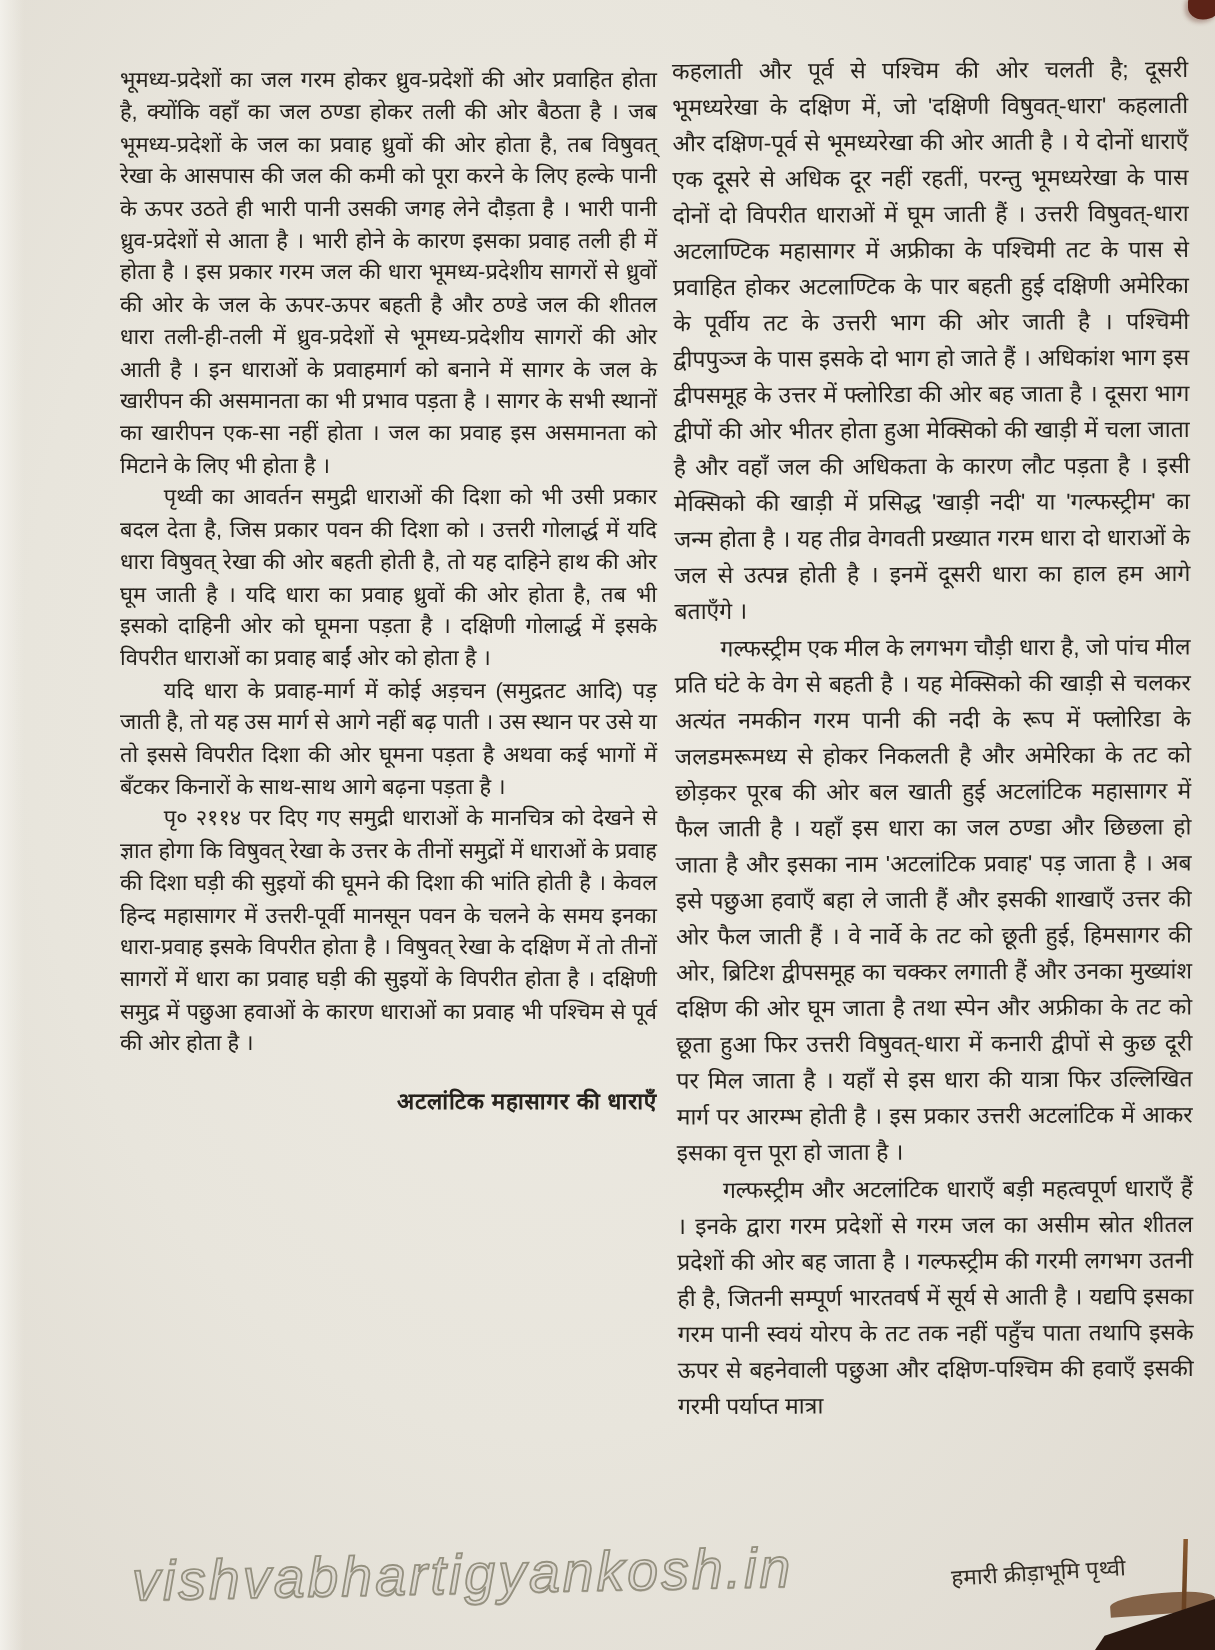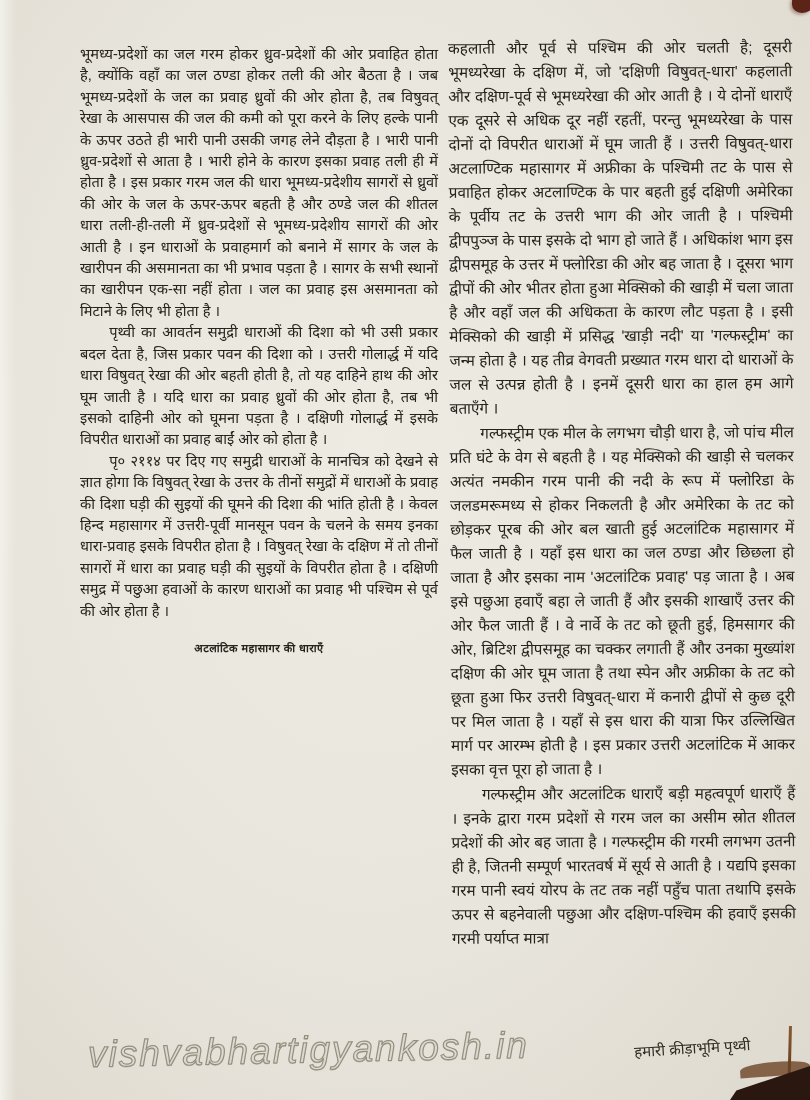--- a/index.html
+++ b/index.html
@@ -21,21 +21,21 @@
     font-size:14.6px; line-height:21.4px;
   }
   .col-left p + p { }
   .col-right {
     left:450px; top:36px; width:344px;
     font-size:15.3px; line-height:24px;
     transform: rotate(-0.25deg);
   }
   .col-right p + p { margin-top:1px; }
   .section-heading {
-    text-align:center; font-weight:bold; font-size:11px;
+    text-align:right; font-weight:bold; font-size:15px;
     margin:16px 0 10px 0; letter-spacing:0.5px;
   }
   .page-number {
     position:absolute; left:82px; top:1104px;
     font-size:17px; letter-spacing:2px; color:#2b2620;
   }
   .watermark {
     position:absolute; left:88px; top:1028px; width:560px;
     font-size:37px; font-style:italic; letter-spacing:2px;
     color: rgba(245,243,237,0.55);
@@ -73,20 +73,21 @@
 </style>
 </head>
 <body>
 
 <div class="page">
   <div class="edge-left"></div>
 
   <div class="col col-left">
     <p class="flush">भूमध्य-प्रदेशों का जल गरम होकर ध्रुव-प्रदेशों की ओर प्रवाहित होता है, क्योंकि वहाँ का जल ठण्डा होकर तली की ओर बैठता है । जब भूमध्य-प्रदेशों के जल का प्रवाह ध्रुवों की ओर होता है, तब विषुवत् रेखा के आसपास की जल की कमी को पूरा करने के लिए हल्के पानी के ऊपर उठते ही भारी पानी उसकी जगह लेने दौड़ता है । भारी पानी ध्रुव-प्रदेशों से आता है । भारी होने के कारण इसका प्रवाह तली ही में होता है । इस प्रकार गरम जल की धारा भूमध्य-प्रदेशीय सागरों से ध्रुवों की ओर के जल के ऊपर-ऊपर बहती है और ठण्डे जल की शीतल धारा तली-ही-तली में ध्रुव-प्रदेशों से भूमध्य-प्रदेशीय सागरों की ओर आती है । इन धाराओं के प्रवाहमार्ग को बनाने में सागर के जल के खारीपन की असमानता का भी प्रभाव पड़ता है । सागर के सभी स्थानों का खारीपन एक-सा नहीं होता । जल का प्रवाह इस असमानता को मिटाने के लिए भी होता है ।</p>
     <p>पृथ्वी का आवर्तन समुद्री धाराओं की दिशा को भी उसी प्रकार बदल देता है, जिस प्रकार पवन की दिशा को । उत्तरी गोलार्द्ध में यदि धारा विषुवत् रेखा की ओर बहती होती है, तो यह दाहिने हाथ की ओर घूम जाती है । यदि धारा का प्रवाह ध्रुवों की ओर होता है, तब भी इसको दाहिनी ओर को घूमना पड़ता है । दक्षिणी गोलार्द्ध में इसके विपरीत धाराओं का प्रवाह बाईं ओर को होता है ।</p>
+    <p>यदि धारा के प्रवाह-मार्ग में कोई अड़चन (समुद्रतट आदि) पड़ जाती है, तो यह उस मार्ग से आगे नहीं बढ़ पाती । उस स्थान पर उसे या तो इससे विपरीत दिशा की ओर घूमना पड़ता है अथवा कई भागों में बँटकर किनारों के साथ-साथ आगे बढ़ना पड़ता है ।</p>
     <p>पृ० २११४ पर दिए गए समुद्री धाराओं के मानचित्र को देखने से ज्ञात होगा कि विषुवत् रेखा के उत्तर के तीनों समुद्रों में धाराओं के प्रवाह की दिशा घड़ी की सुइयों की घूमने की दिशा की भांति होती है । केवल हिन्द महासागर में उत्तरी-पूर्वी मानसून पवन के चलने के समय इनका धारा-प्रवाह इसके विपरीत होता है । विषुवत् रेखा के दक्षिण में तो तीनों सागरों में धारा का प्रवाह घड़ी की सुइयों के विपरीत होता है । दक्षिणी समुद्र में पछुआ हवाओं के कारण धाराओं का प्रवाह भी पश्चिम से पूर्व की ओर होता है ।</p>
     <div class="section-heading">अटलांटिक महासागर की धाराएँ</div>
   </div>
 
   <div class="col col-right">
     <p class="flush">कहलाती और पूर्व से पश्चिम की ओर चलती है; दूसरी भूमध्यरेखा के दक्षिण में, जो 'दक्षिणी विषुवत्-धारा' कहलाती और दक्षिण-पूर्व से भूमध्यरेखा की ओर आती है । ये दोनों धाराएँ एक दूसरे से अधिक दूर नहीं रहतीं, परन्तु भूमध्यरेखा के पास दोनों दो विपरीत धाराओं में घूम जाती हैं । उत्तरी विषुवत्-धारा अटलाण्टिक महासागर में अफ्रीका के पश्चिमी तट के पास से प्रवाहित होकर अटलाण्टिक के पार बहती हुई दक्षिणी अमेरिका के पूर्वीय तट के उत्तरी भाग की ओर जाती है । पश्चिमी द्वीपपुञ्ज के पास इसके दो भाग हो जाते हैं । अधिकांश भाग इस द्वीपसमूह के उत्तर में फ्लोरिडा की ओर बह जाता है । दूसरा भाग द्वीपों की ओर भीतर होता हुआ मेक्सिको की खाड़ी में चला जाता है और वहाँ जल की अधिकता के कारण लौट पड़ता है । इसी मेक्सिको की खाड़ी में प्रसिद्ध 'खाड़ी नदी' या 'गल्फस्ट्रीम' का जन्म होता है । यह तीव्र वेगवती प्रख्यात गरम धारा दो धाराओं के जल से उत्पन्न होती है । इनमें दूसरी धारा का हाल हम आगे बताएँगे ।</p>
     <p>गल्फस्ट्रीम एक मील के लगभग चौड़ी धारा है, जो पांच मील प्रति घंटे के वेग से बहती है । यह मेक्सिको की खाड़ी से चलकर अत्यंत नमकीन गरम पानी की नदी के रूप में फ्लोरिडा के जलडमरूमध्य से होकर निकलती है और अमेरिका के तट को छोड़कर पूरब की ओर बल खाती हुई अटलांटिक महासागर में फैल जाती है । यहाँ इस धारा का जल ठण्डा और छिछला हो जाता है और इसका नाम 'अटलांटिक प्रवाह' पड़ जाता है । अब इसे पछुआ हवाएँ बहा ले जाती हैं और इसकी शाखाएँ उत्तर की ओर फैल जाती हैं । वे नार्वे के तट को छूती हुई, हिमसागर की ओर, ब्रिटिश द्वीपसमूह का चक्कर लगाती हैं और उनका मुख्यांश दक्षिण की ओर घूम जाता है तथा स्पेन और अफ्रीका के तट को छूता हुआ फिर उत्तरी विषुवत्-धारा में कनारी द्वीपों से कुछ दूरी पर मिल जाता है । यहाँ से इस धारा की यात्रा फिर उल्लिखित मार्ग पर आरम्भ होती है । इस प्रकार उत्तरी अटलांटिक में आकर इसका वृत्त पूरा हो जाता है ।</p>
     <p>गल्फस्ट्रीम और अटलांटिक धाराएँ बड़ी महत्वपूर्ण धाराएँ हैं । इनके द्वारा गरम प्रदेशों से गरम जल का असीम स्रोत शीतल प्रदेशों की ओर बह जाता है । गल्फस्ट्रीम की गरमी लगभग उतनी ही है, जितनी सम्पूर्ण भारतवर्ष में सूर्य से आती है । यद्यपि इसका गरम पानी स्वयं योरप के तट तक नहीं पहुँच पाता तथापि इसके ऊपर से बहनेवाली पछुआ और दक्षिण-पश्चिम की हवाएँ इसकी गरमी पर्याप्त मात्रा</p>
   </div>
 

